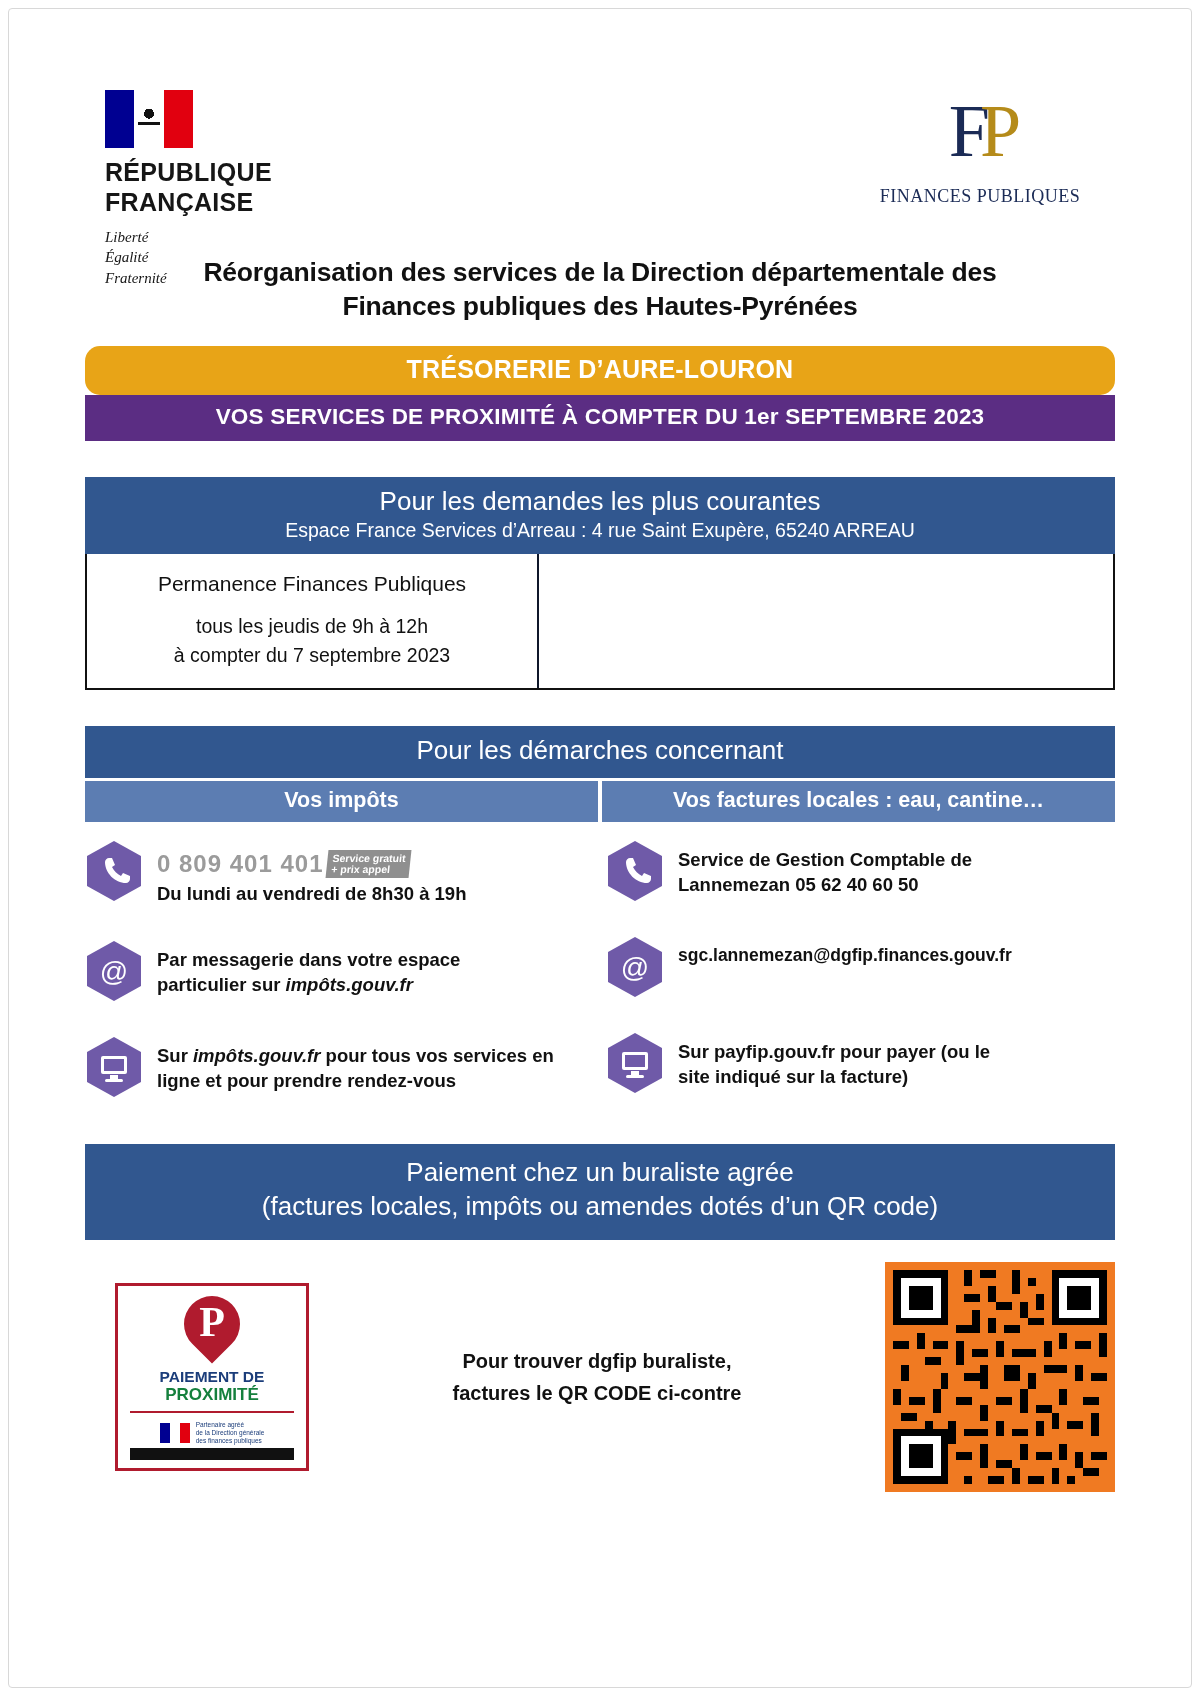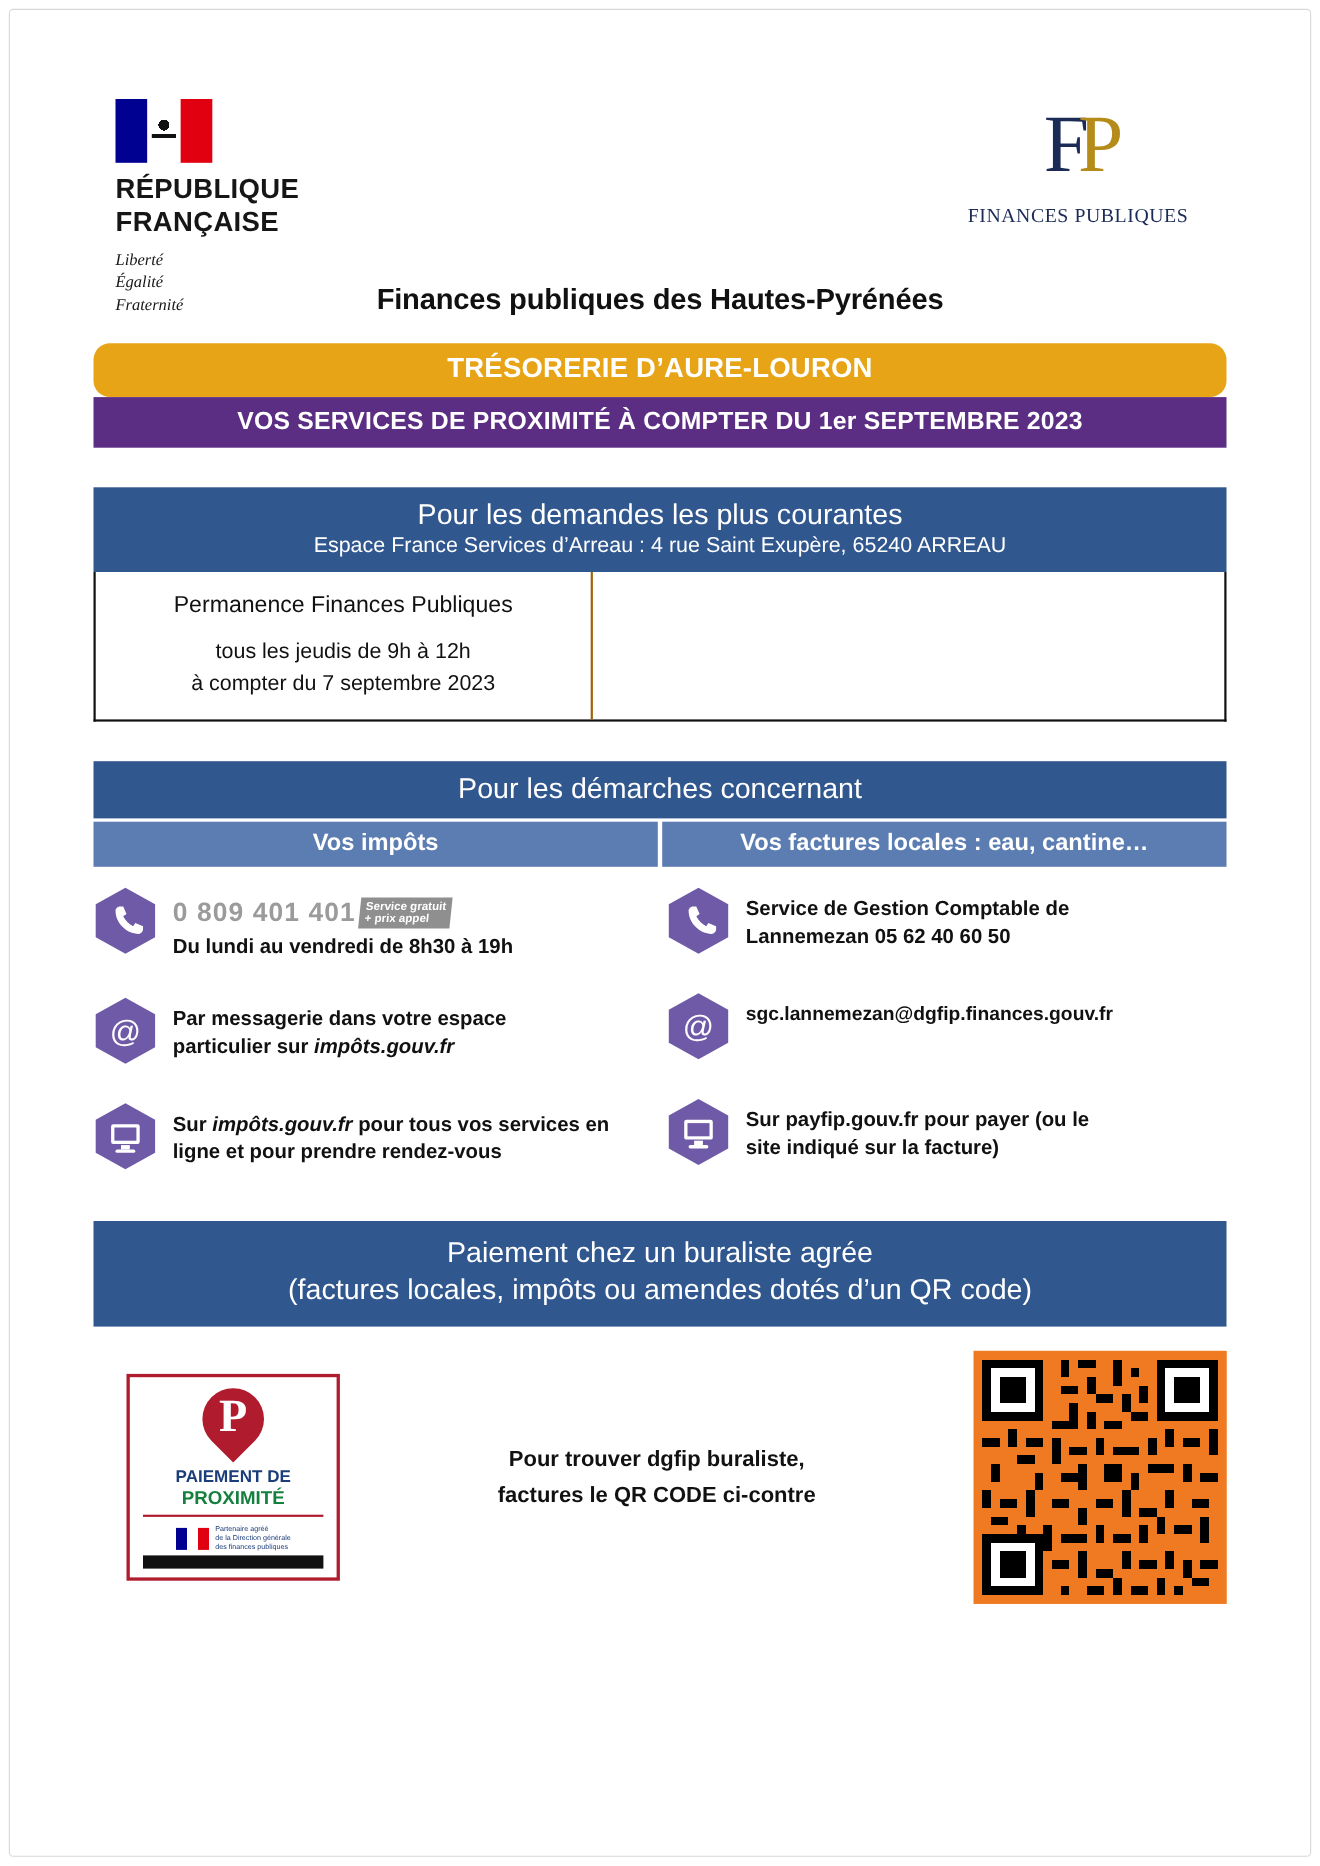--- a/index.html
+++ b/index.html
@@ -157,21 +157,21 @@
     display: flex;
   }
   .two-col .cell {
     flex: 1;
     padding: 14px 10px 18px;
     text-align: center;
     font-size: 19.5px;
     line-height: 1.5;
     color: #111;
   }
-  .two-col .cell.left { border-right: 2px solid #a16207; flex: 0 0 430px; }
+  .two-col .cell.left { border-right: 2px solid #0f172a; flex: 0 0 430px; }
   .cell .hdr { font-size: 21px; margin-bottom: 12px; }
 
   
   .demarches-head {
     background: #31578f;
     color: #fff;
     text-align: center;
     font-size: 26px;
     padding: 9px 0 12px;
   }
@@ -353,20 +353,21 @@
 
       <div class="dgfip">
         <div class="dgfip-mark">
           <span class="f">F</span><span class="p">P</span>
         </div>
         <div class="dgfip-label">FINANCES PUBLIQUES</div>
       </div>
     </div>
 
     <div class="doc-title">
+      <div>Réorganisation des services de la Direction départementale des</div>
       <div>Finances publiques des Hautes-Pyrénées</div>
     </div>
 
     <div class="band band-gold">TRÉSORERIE D’AURE-LOURON</div>
     <div class="band band-purple">VOS SERVICES DE PROXIMITÉ À COMPTER DU 1er SEPTEMBRE 2023</div>
 
     <div class="section-gap"></div>
 
     <div>
       <div class="blue-head">

